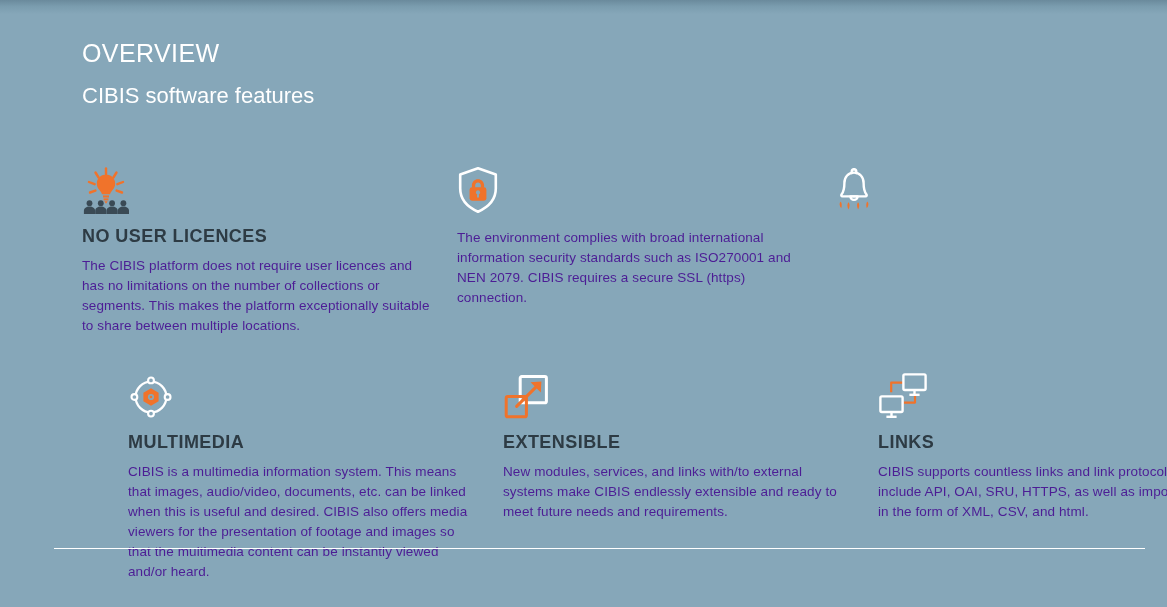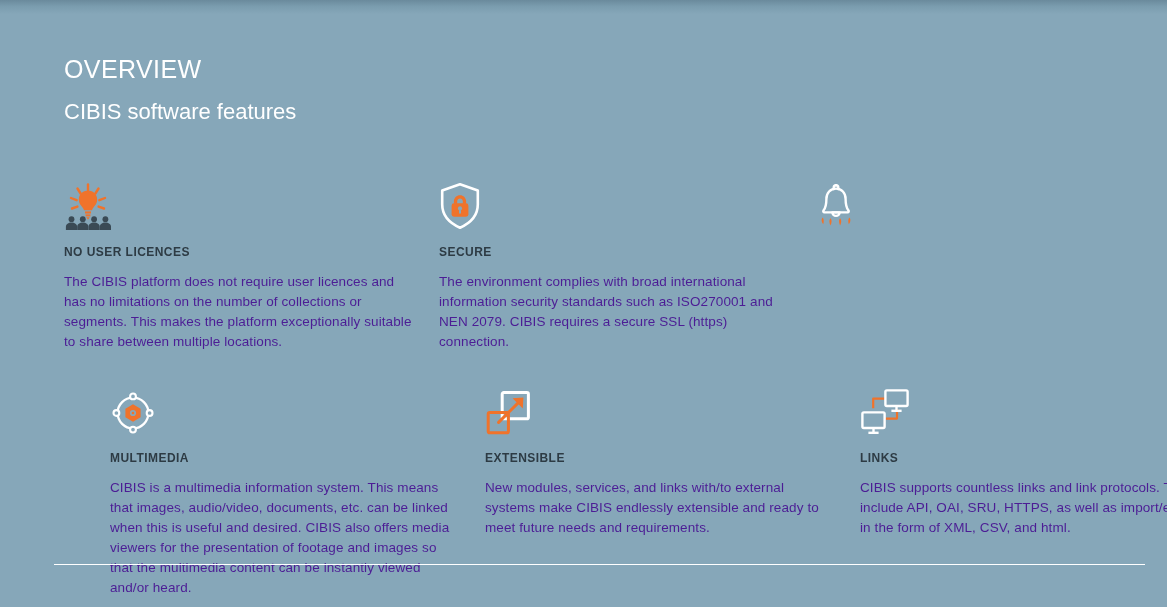--- a/index.html
+++ b/index.html
@@ -21,24 +21,24 @@
     position: absolute;
     top: 0; left: 0;
     width: 1167px;
     height: 14px;
     background: linear-gradient(to bottom, #6a8a9c 0%, #7a9cae 45%, #86a7b9 100%);
     pointer-events: none;
   }
 
   .page {
     position: absolute;
-    top: 16px; left: 0;
+    top: 0; left: 0;
     width: 1167px;
     height: 446px;
-    padding: 0 64px;
+    padding: 0 82px;
   }
 
   
   .header { padding-top: 38px; }
 
   .eyebrow {
     color: #ffffff;
     font-size: 25px;
     font-weight: 400;
     letter-spacing: 0.4px;
@@ -67,21 +67,21 @@
 
   .icon-wrap {
     height: 56px;
     display: flex;
     align-items: flex-end;
     margin-bottom: 14px;
   }
 
   .feat-title {
     color: #2d3b44;
-    font-size: 12px;
+    font-size: 18px;
     font-weight: 700;
     letter-spacing: 0.45px;
     line-height: 16px;
     margin-bottom: 12px;
   }
 
   .feat-body {
     color: #4c1d95;
     font-size: 13.5px;
     font-weight: 400;
@@ -150,21 +150,20 @@
     <div class="feature">
       <div class="icon-wrap">
         <svg width="42" height="48" viewBox="0 0 42 48">
           <path d="M21 2.2 3.2 8.4v14.2c0 10.6 7.5 18.6 17.8 23.2 10.3-4.6 17.8-12.6 17.8-23.2V8.4z" fill="none" stroke="#ffffff" stroke-width="2.6" stroke-linejoin="round"></path>
           <path d="M21 13.2c-3.4 0-6.1 2.7-6.1 6.1v2.4h3.3v-2.4c0-1.6 1.3-2.8 2.8-2.8s2.8 1.2 2.8 2.8v2.4h3.3v-2.4c0-3.4-2.7-6.1-6.1-6.1z" fill="#f0732b"></path>
           <rect x="12.6" y="21.3" width="16.8" height="13.4" rx="2.4" fill="#f0732b"></rect>
           <circle cx="21" cy="26.4" r="2.1" fill="#86a7b9"></circle>
           <rect x="20" y="27.4" width="2" height="4.4" rx="1" fill="#86a7b9"></rect>
         </svg>
       </div>
-      <div class="feat-title">SECURE</div>
       <div class="feat-body">The environment complies with broad international information security standards such as ISO270001 and NEN 2079. CIBIS requires a secure SSL (https) connection.</div>
     </div>
 
     <div class="feature">
       <div class="icon-wrap">
         <svg width="44" height="48" viewBox="0 0 44 48">
           <path d="M22 3.2c-1.3 0-2.3 1-2.3 2.3v1.6" fill="none" stroke="#ffffff" stroke-width="2.4" stroke-linecap="round"></path>
           <path d="M22 3.2c1.3 0 2.3 1 2.3 2.3v1.6" fill="none" stroke="#ffffff" stroke-width="2.4" stroke-linecap="round"></path>
           <path d="M22 6.6c-5.6 0-9.6 4.4-9.6 10.3 0 6.1-1.1 9.3-2.9 11.6-0.6 0.8-0.1 1.9 0.9 1.9h23.2c1 0 1.5-1.1 0.9-1.9-1.8-2.3-2.9-5.5-2.9-11.6 0-5.9-4-10.3-9.6-10.3z" fill="none" stroke="#ffffff" stroke-width="2.4" stroke-linejoin="round"></path>
           <path d="M18.4 30.4h7.2c0 2-1.6 3.5-3.6 3.5s-3.6-1.5-3.6-3.5z" fill="none" stroke="#ffffff" stroke-width="2.4" stroke-linejoin="round"></path>

